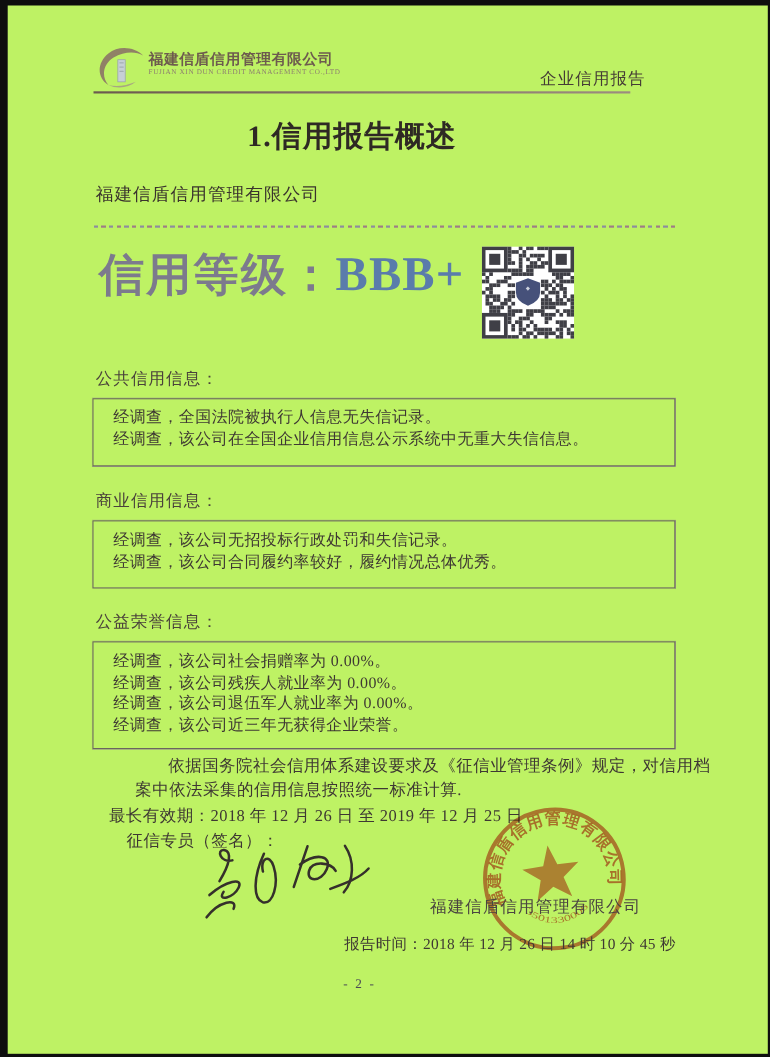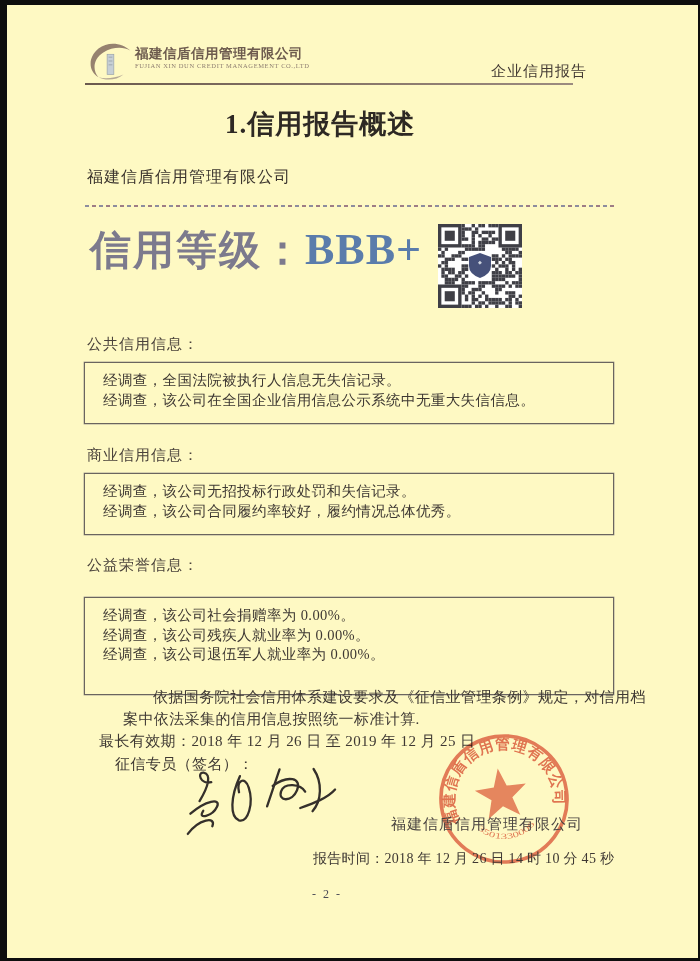--- a/index.html
+++ b/index.html
@@ -1,18 +1,18 @@
 <!DOCTYPE html>
 <html><head>
 <meta charset="utf-8">
 <style>
   html,body{margin:0;padding:0;width:700px;height:961px;overflow:hidden;}
   body{background:#0e0e0e;font-family:"Liberation Serif","DejaVu Serif",serif;
        -webkit-font-smoothing:antialiased;}
-  .paper{position:absolute;left:7px;top:5px;right:2px;bottom:3px;background:#fef9c3;}
+  .paper{position:absolute;left:7px;top:5px;right:2px;bottom:3px;background:#bef264;}
   .abs{position:absolute;}
   
   .logo-text-cn{font-size:13.5px;font-weight:bold;color:#6d5b4e;letter-spacing:.5px;line-height:15px;}
   .logo-text-en{font-size:6.5px;color:#8d7d70;letter-spacing:.6px;line-height:9px;}
   .doc-type{font-size:15px;color:#453c35;letter-spacing:1px;}
   .header-rule{height:2px;background:linear-gradient(90deg,#6b5a4e,#8a796c 60%,#9c8c80);}
   
   .page-title{font-size:27px;font-weight:bold;color:#2e2924;text-align:center;letter-spacing:1px;}
   .subject{font-size:16px;color:#3a332d;letter-spacing:1px;}
   .dashed-rule{height:2px;
@@ -308,24 +308,25 @@
     <div class="info-line">经调查，该公司在全国企业信用信息公示系统中无重大失信信息。</div>
   </div>
 
   <div class="abs section-label" style="left:80px;top:441px;">商业信用信息：</div>
   <div class="abs info-box" style="left:77px;top:468px;width:500px;height:46px;">
     <div class="info-line">经调查，该公司无招投标行政处罚和失信记录。</div>
     <div class="info-line">经调查，该公司合同履约率较好，履约情况总体优秀。</div>
   </div>
 
   <div class="abs section-label" style="left:80px;top:551px;">公益荣誉信息：</div>
-  <div class="abs info-box" style="left:77px;top:578px;width:500px;height:82px;margin-top:14px;">
+  <div class="abs info-box" style="left:77px;top:578px;width:500px;height:82px;">
     <div class="info-line">经调查，该公司社会捐赠率为 0.00%。</div>
     <div class="info-line">经调查，该公司残疾人就业率为 0.00%。</div>
     <div class="info-line">经调查，该公司退伍军人就业率为 0.00%。</div>
+    <div class="info-line">经调查，该公司近三年无获得企业荣誉。</div>
   </div>
 
   <div class="abs legal" style="left:80px;top:682px;width:534px;margin-left:36px;">依据国务院社会信用体系建设要求及《征信业管理条例》规定，对信用档案中依法采集的信用信息按照统一标准计算.</div>
   <div class="abs plain-line" style="left:92px;top:727px;">最长有效期：2018 年 12 月 26 日 至 2019 年 12 月 25 日</div>
   <div class="abs plain-line" style="left:108px;top:750px;">征信专员（签名）：</div>
 
   <div class="abs sig-wrap" style="left:163px;top:758px;width:175px;height:85px;" title="">
     <svg width="175" height="85" viewBox="0 0 175 85">
       <g fill="none" stroke="#35302b" stroke-width="2.3" stroke-linecap="round" stroke-linejoin="round">
         <path d="M30,34 C40,20 44,8 36,6 C29,5 32,18 43,16"></path>

